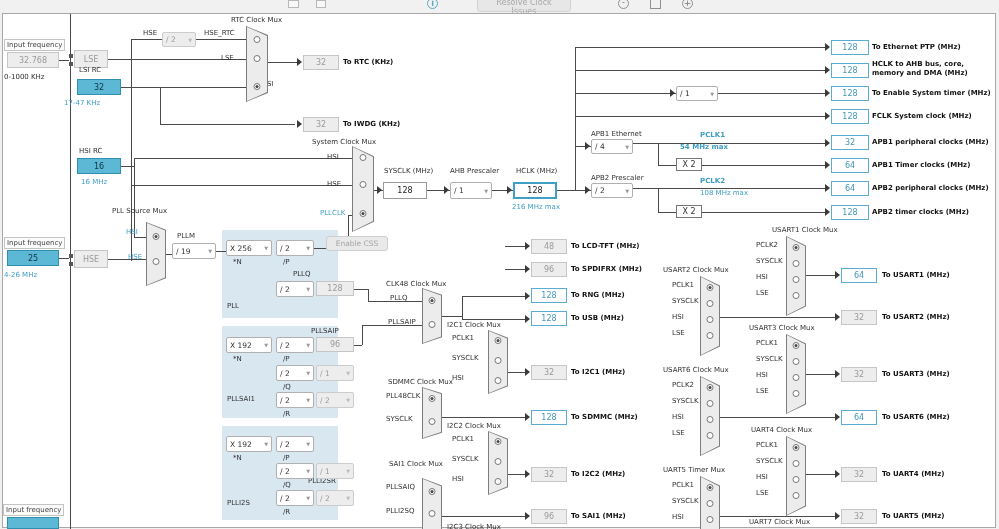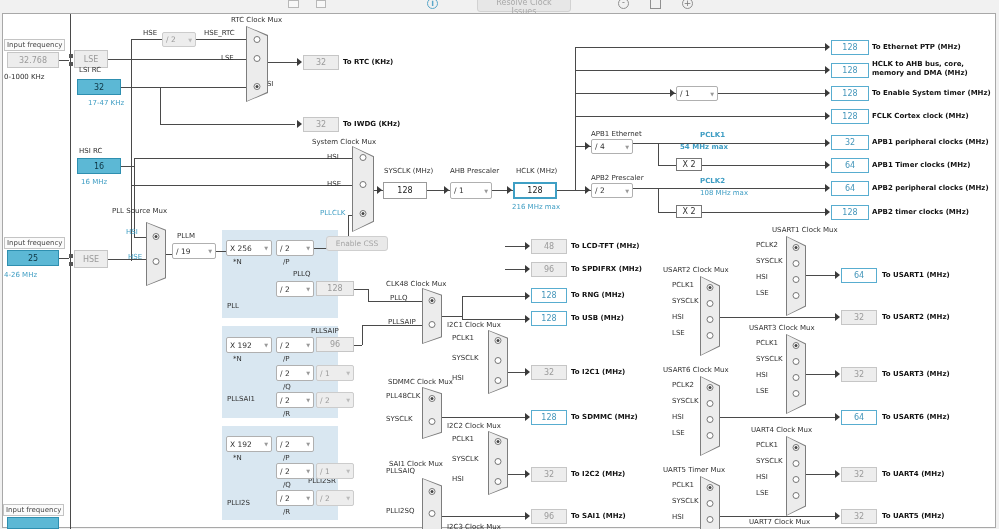--- a/index.html
+++ b/index.html
@@ -172,21 +172,21 @@
     <div class="arr" style="left: 585px; top: 186px;"></div>
     <div class="pin" style="left: 69px; top: 54px;"></div>
     <div class="pin" style="left: 69px; top: 62px;"></div>
     <div class="pin" style="left: 69px; top: 254px;"></div>
     <div class="pin" style="left: 69px; top: 262px;"></div>
     <div class="box s-g" style="left: 74px; top: 50px; width: 34px; height: 18px;">LSE</div>
     <div class="box s-g" style="left: 74px; top: 250px; width: 34px; height: 18px;">HSE</div>
     <div class="lbl f" style="left: 4px; top: 39px;">Input frequency</div>
     <div class="lbl" style="left: 4px; top: 73px;">0-1000 KHz</div>
     <div class="lbl" style="left: 79px; top: 66px;">LSI RC</div>
-    <div class="lbl b" style="left: 88px; top: 99px;">17-47 KHz</div>
+    <div class="lbl b" style="left: 64px; top: 99px;">17-47 KHz</div>
     <div class="lbl" style="left: 79px; top: 147px;">HSI RC</div>
     <div class="lbl b" style="left: 81px; top: 178px;">16 MHz</div>
     <div class="lbl" style="left: 112px; top: 207px;">PLL Source Mux</div>
     <div class="lbl b" style="left: 126px; top: 228px;">HSI</div>
     <div class="lbl b" style="left: 128px; top: 253px;">HSE</div>
     <div class="lbl f" style="left: 4px; top: 237px;">Input frequency</div>
     <div class="lbl b" style="left: 4px; top: 271px;">4-26 MHz</div>
     <div class="lbl f" style="left: 3px; top: 504px;">Input frequency</div>
     <div class="lbl" style="left: 231px; top: 16px;">RTC Clock Mux</div>
     <div class="lbl" style="left: 143px; top: 29px;">HSE</div>
@@ -200,21 +200,21 @@
     <div class="lbl" style="left: 327px; top: 180px;">HSE</div>
     <div class="lbl b" style="left: 320px; top: 209px;">PLLCLK</div>
     <div class="lbl" style="left: 384px; top: 167px;">SYSCLK (MHz)</div>
     <div class="lbl" style="left: 450px; top: 167px;">AHB Prescaler</div>
     <div class="lbl" style="left: 516px; top: 167px;">HCLK (MHz)</div>
     <div class="lbl b" style="left: 512px; top: 203px;">216 MHz max</div>
     <div class="lbl w" style="left: 872px; top: 43px;">To Ethernet PTP (MHz)</div>
     <div class="lbl w" style="left: 872px; top: 60px;">HCLK to AHB bus, core,</div>
     <div class="lbl w" style="left: 872px; top: 69px;">memory and DMA (MHz)</div>
     <div class="lbl w" style="left: 872px; top: 89px;">To Enable System timer (MHz)</div>
-    <div class="lbl w" style="left: 872px; top: 112px;">FCLK Cortex clock (MHz)</div>
+    <div class="lbl w" style="left: 872px; top: 112px;">FCLK System clock (MHz)</div>
     <div class="lbl" style="left: 591px; top: 130px;">APB1 Ethernet</div>
     <div class="lbl b w" style="left: 700px; top: 131px;">PCLK1</div>
     <div class="lbl b" style="left: 680px; top: 143px; font-weight: bold;">54 MHz max</div>
     <div class="lbl w" style="left: 872px; top: 138px;">APB1 peripheral clocks (MHz)</div>
     <div class="lbl w" style="left: 872px; top: 161px;">APB1 Timer clocks (MHz)</div>
     <div class="lbl" style="left: 591px; top: 174px;">APB2 Prescaler</div>
     <div class="lbl b w" style="left: 700px; top: 177px;">PCLK2</div>
     <div class="lbl b" style="left: 700px; top: 189px;">108 MHz max</div>
     <div class="lbl w" style="left: 872px; top: 184px;">APB2 peripheral clocks (MHz)</div>
     <div class="lbl w" style="left: 872px; top: 208px;">APB2 timer clocks (MHz)</div>
@@ -250,21 +250,21 @@
     <div class="lbl" style="left: 388px; top: 378px;">SDMMC Clock Mux</div>
     <div class="lbl" style="left: 386px; top: 392px;">PLL48CLK</div>
     <div class="lbl" style="left: 386px; top: 415px;">SYSCLK</div>
     <div class="lbl w" style="left: 571px; top: 413px;">To SDMMC (MHz)</div>
     <div class="lbl" style="left: 447px; top: 422px;">I2C2 Clock Mux</div>
     <div class="lbl" style="left: 452px; top: 435px;">PCLK1</div>
     <div class="lbl" style="left: 452px; top: 455px;">SYSCLK</div>
     <div class="lbl" style="left: 452px; top: 475px;">HSI</div>
     <div class="lbl w" style="left: 571px; top: 470px;">To I2C2 (MHz)</div>
     <div class="lbl" style="left: 389px; top: 460px;">SAI1 Clock Mux</div>
-    <div class="lbl" style="left: 386px; top: 467px;">PLLSAIQ</div>
+    <div class="lbl" style="left: 386px; top: 483px;">PLLSAIQ</div>
     <div class="lbl" style="left: 386px; top: 507px;">PLLI2SQ</div>
     <div class="lbl w" style="left: 571px; top: 512px;">To SAI1 (MHz)</div>
     <div class="lbl" style="left: 447px; top: 523px;">I2C3 Clock Mux</div>
     <div class="lbl" style="left: 772px; top: 226px;">USART1 Clock Mux</div>
     <div class="lbl" style="left: 756px; top: 241px;">PCLK2</div>
     <div class="lbl" style="left: 756px; top: 257px;">SYSCLK</div>
     <div class="lbl" style="left: 756px; top: 273px;">HSI</div>
     <div class="lbl" style="left: 756px; top: 289px;">LSE</div>
     <div class="lbl w" style="left: 882px; top: 271px;">To USART1 (MHz)</div>
     <div class="lbl" style="left: 663px; top: 266px;">USART2 Clock Mux</div>

